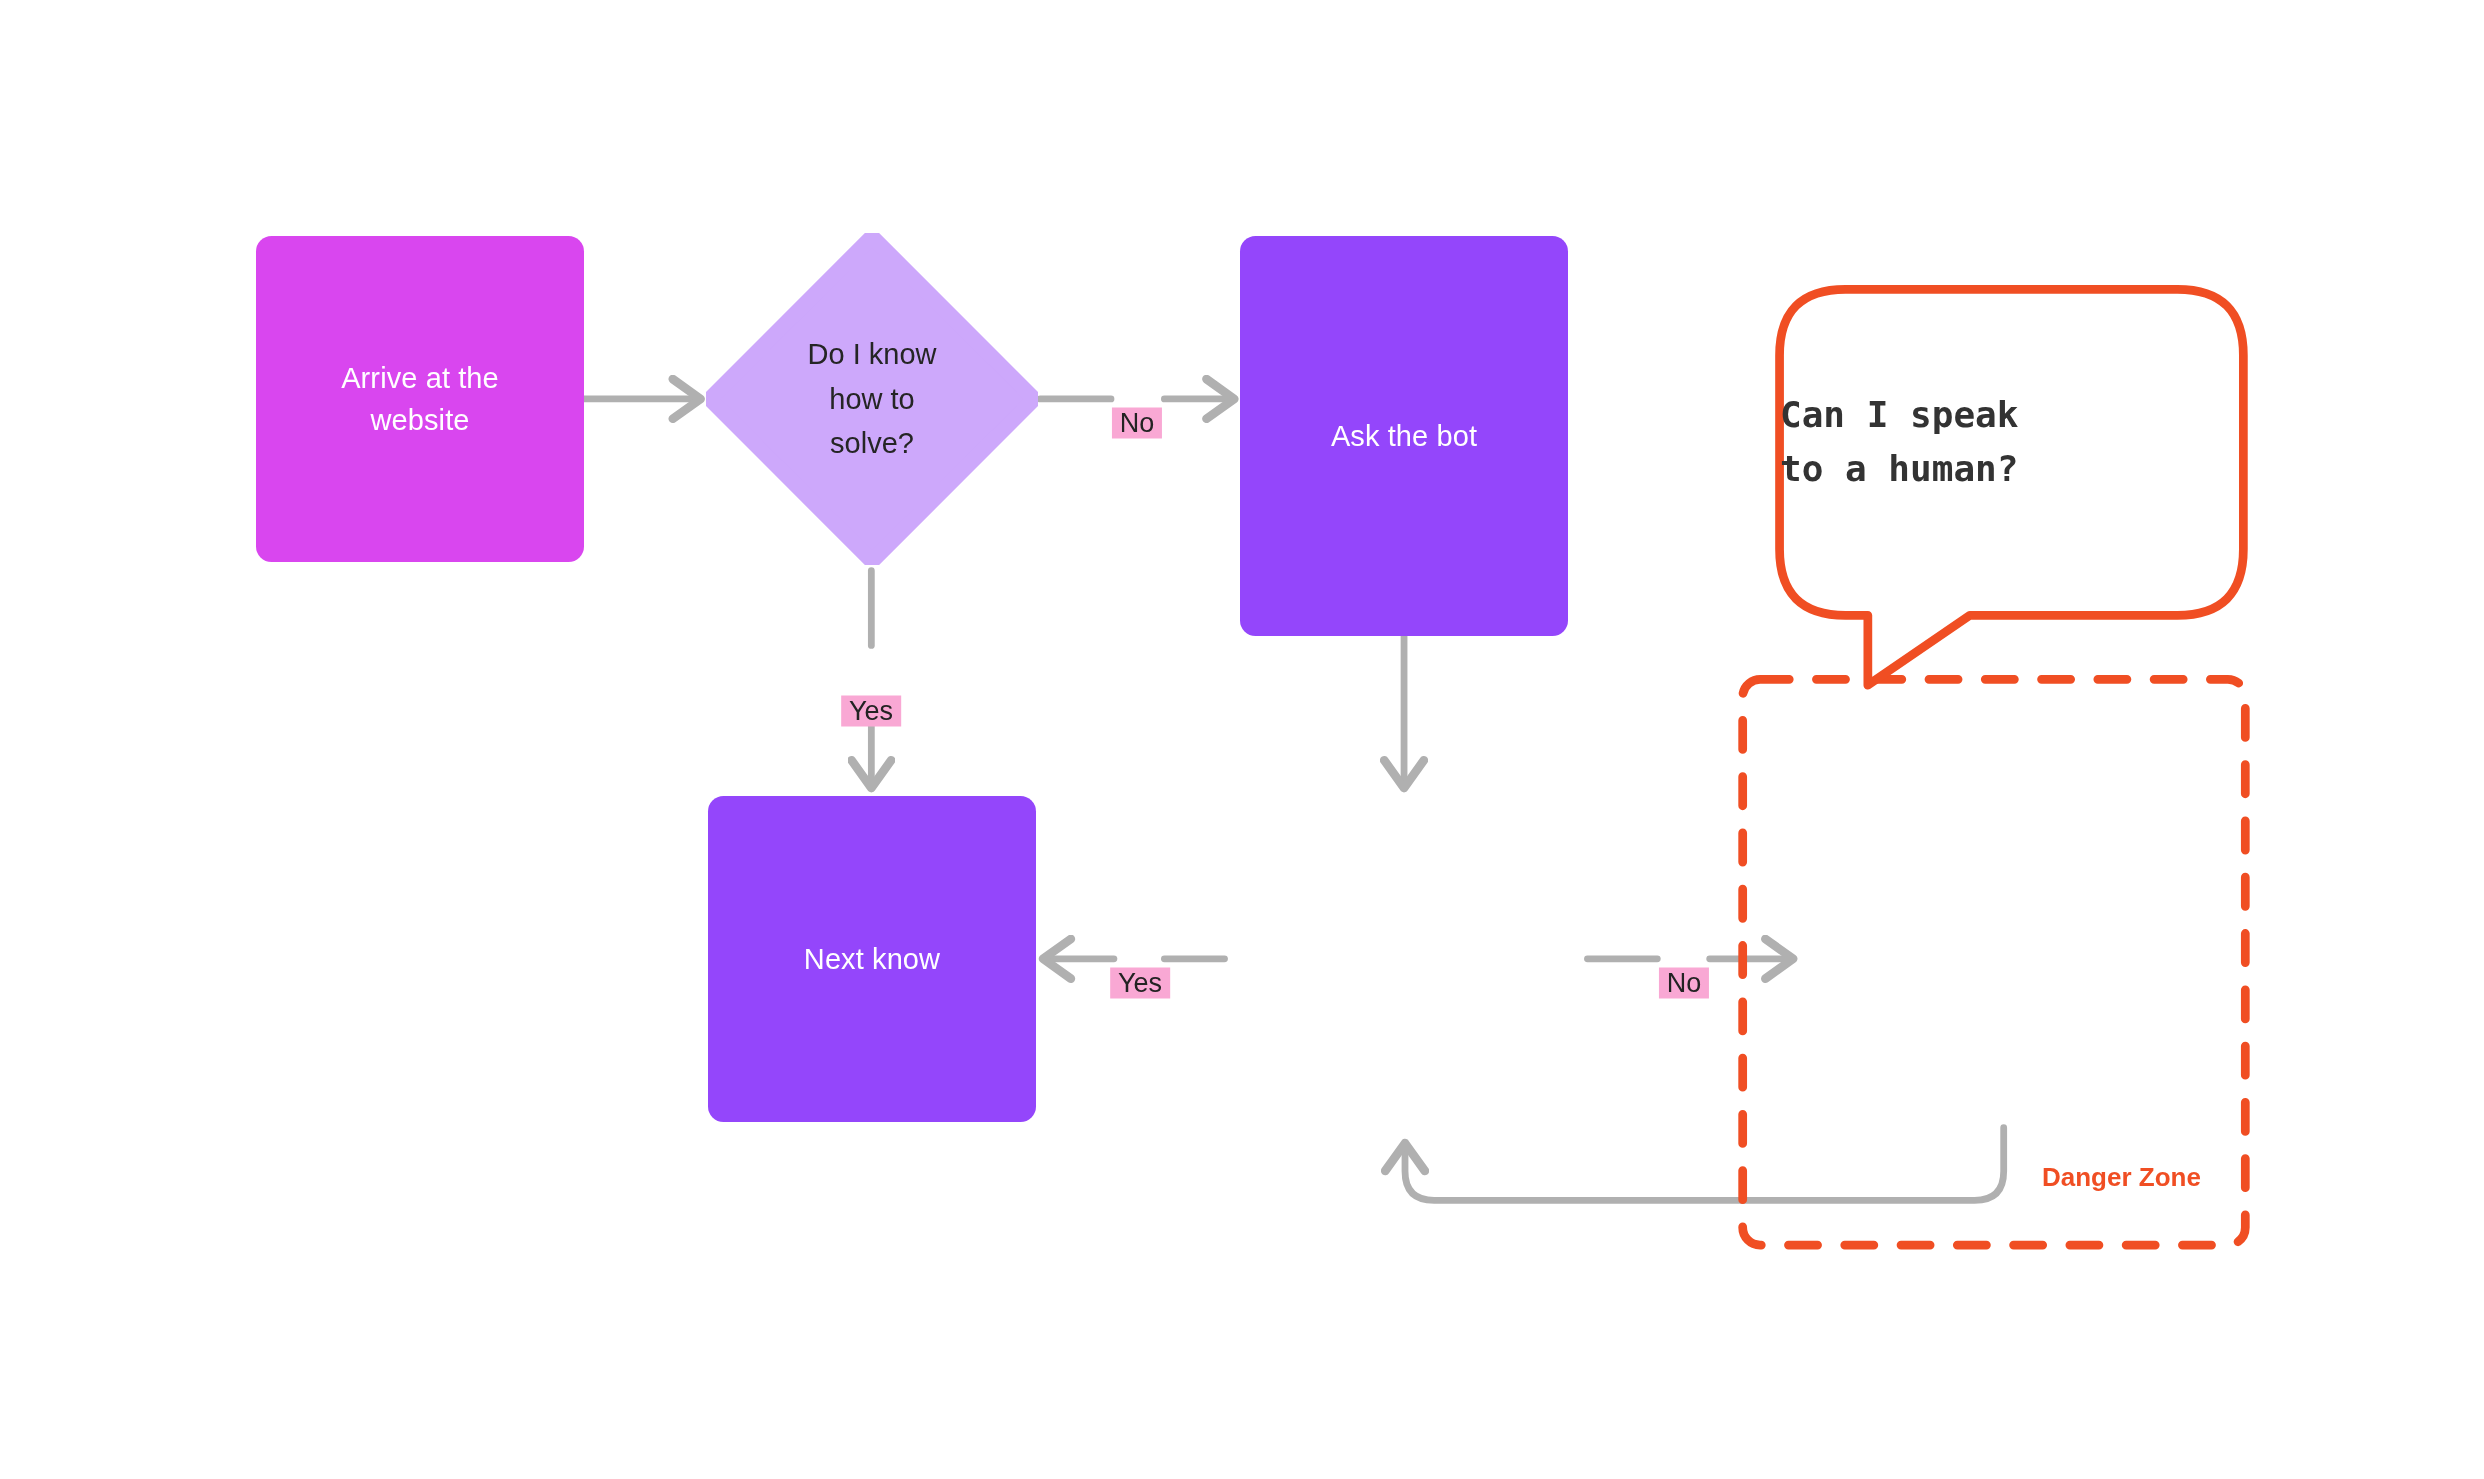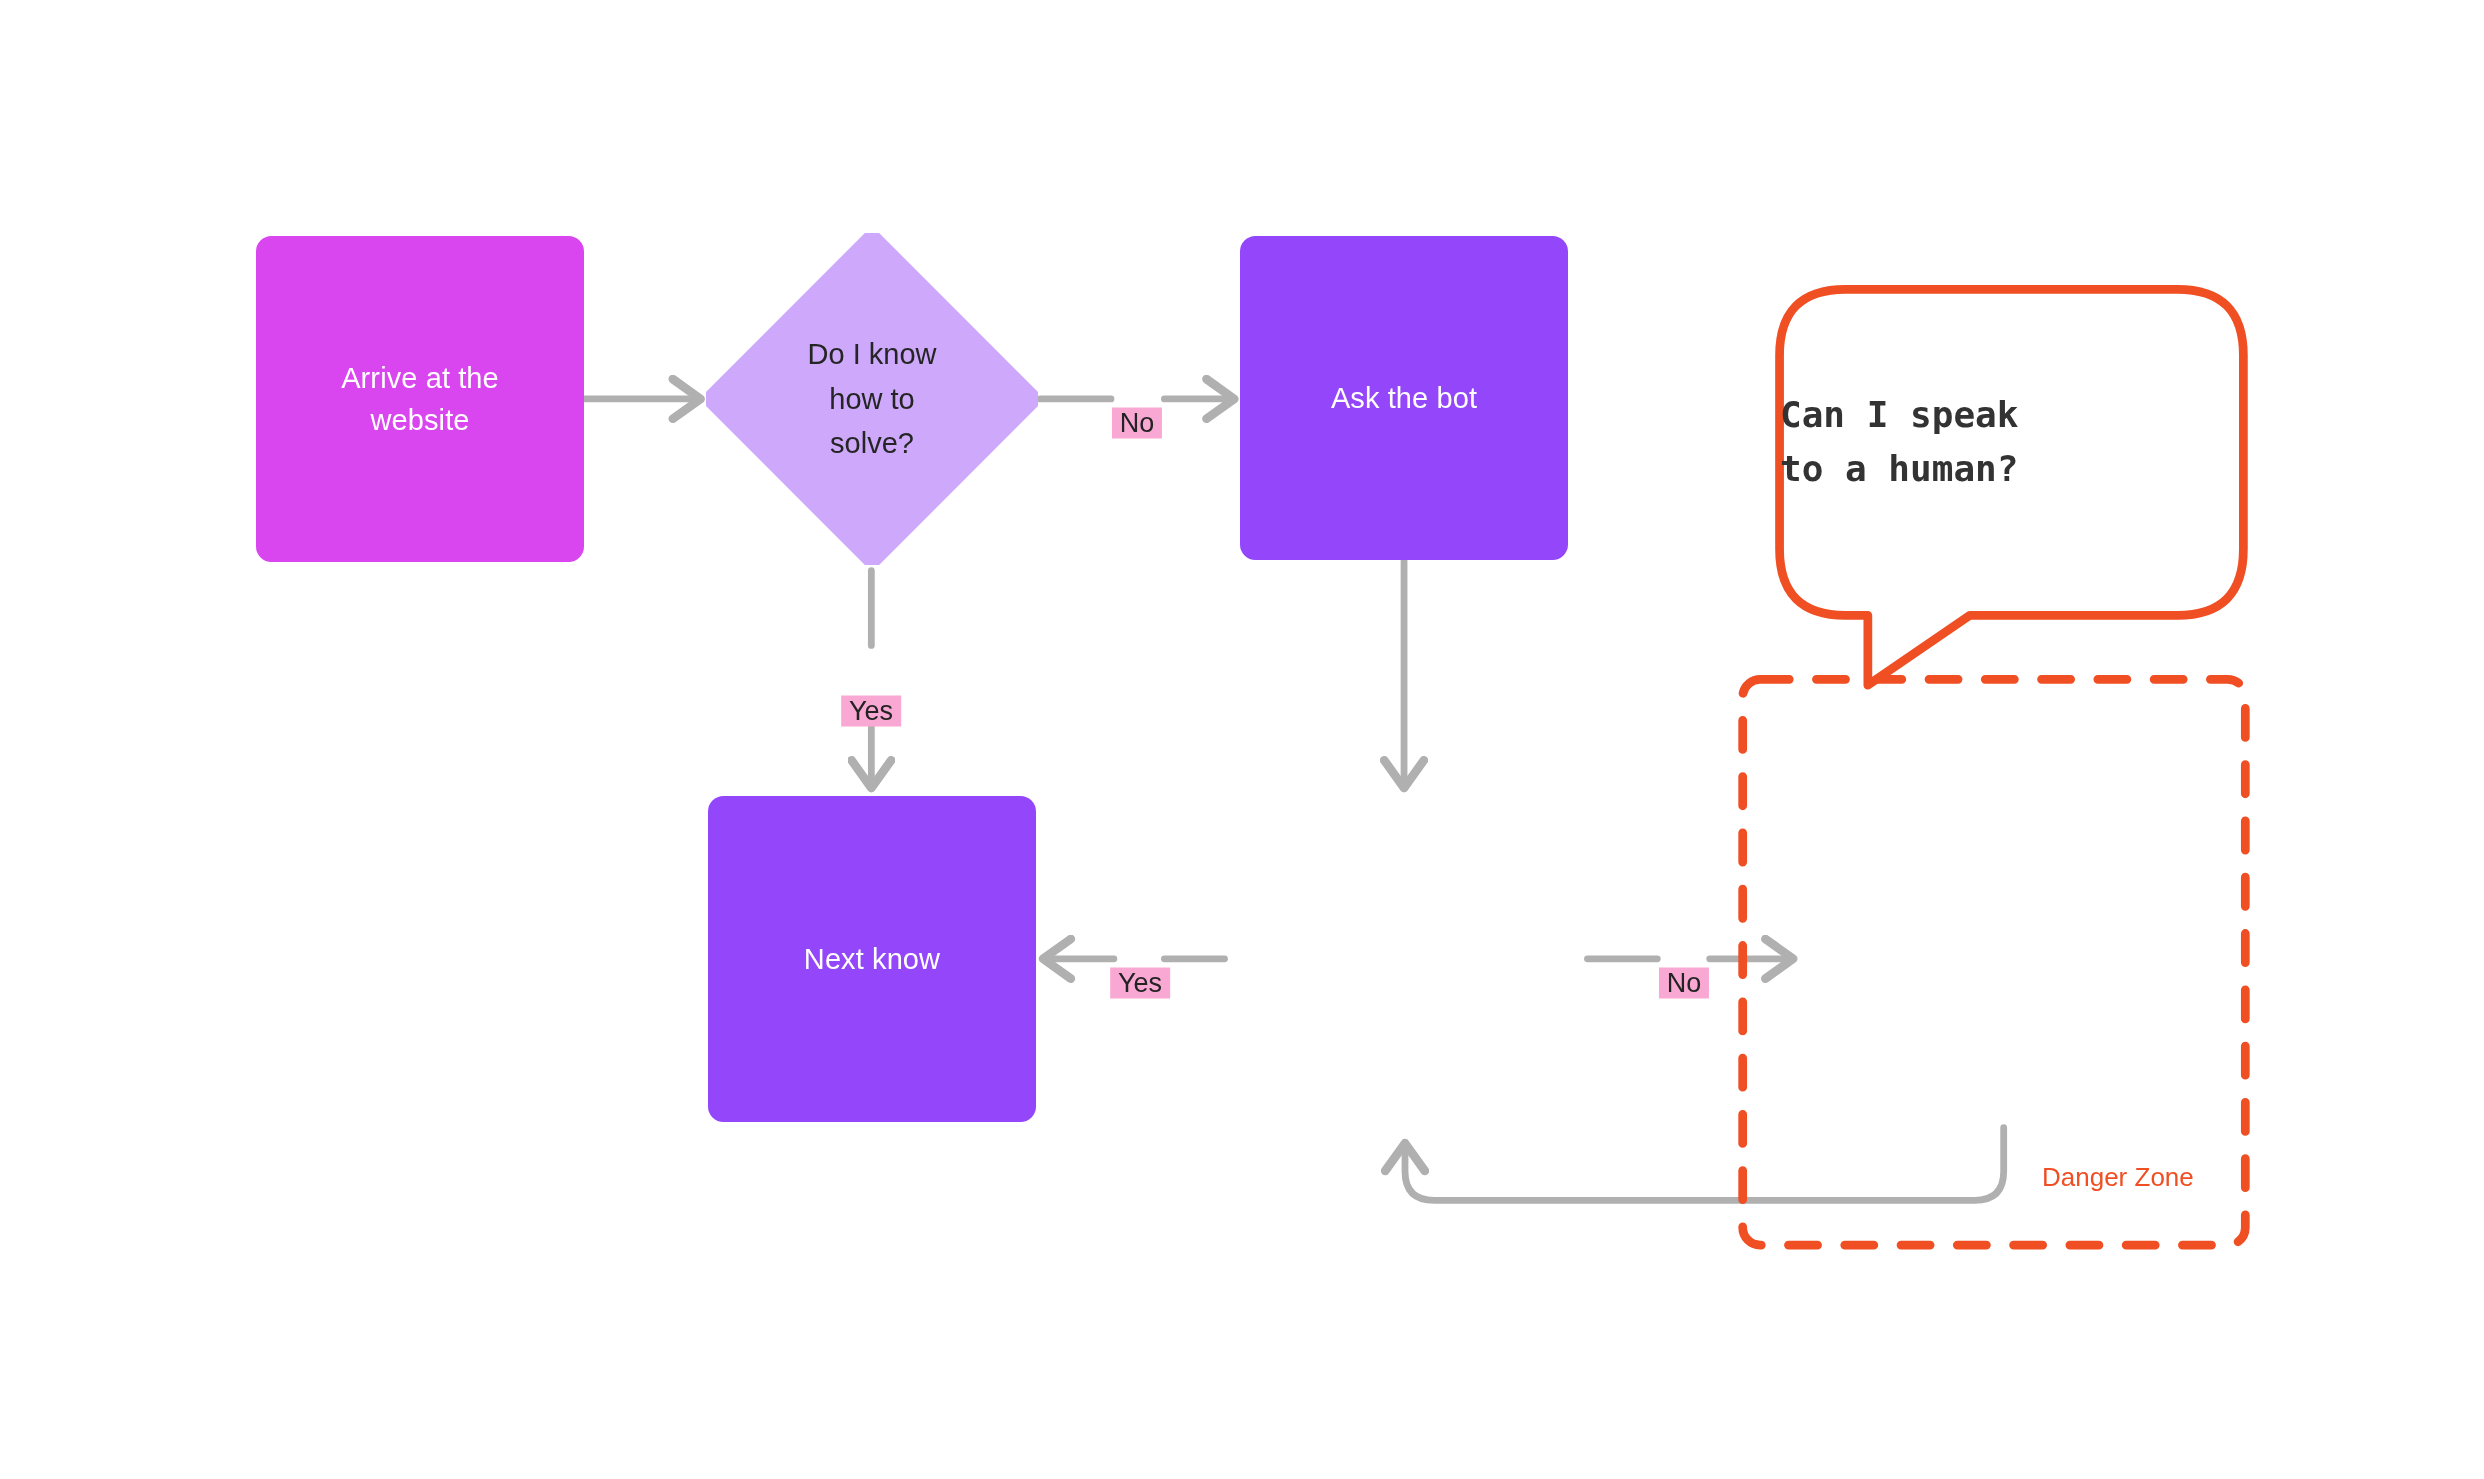--- a/index.html
+++ b/index.html
@@ -80,21 +80,21 @@
     font-size: 36px;
     line-height: 1.5;
     color: #333333;
     white-space: pre-line;
     letter-spacing: 0px;
   }
 
   .zone-label {
     position: absolute;
     font-size: 26px;
-    font-weight: normal;
+    font-weight: bold;
     color: #f04e23;
     white-space: nowrap;
   }
 </style>
 </head>
 <body>
 
 <div id="canvas">
 
   <svg class="svg-layer" viewBox="0 0 2560 1525" xmlns="http://www.w3.org/2000/svg">
@@ -144,21 +144,21 @@
 
   <div style="position:absolute; left:706px; top:233px; width:332px; height:332px;">
     <svg class="diamond-shape" width="332" height="332" viewBox="0 0 342 342" xmlns="http://www.w3.org/2000/svg">
       <path d="M 171 4 L 338 171 L 171 338 L 4 171 Z" fill="#cda8fb" stroke="#cda8fb" stroke-width="16" stroke-linejoin="round"></path>
     </svg>
     <div class="diamond-label" style="left:0; top:0; width:332px; height:332px;">Do I know
 how to
 solve?</div>
   </div>
 
-  <div class="node node-box" style="left:1240px; top:236px; width:328px; height:324px; background:#9446fb;">
+  <div class="node node-box" style="left:1240px; top:236px; width:328px; height:400px; background:#9446fb;">
     <span class="node-label label-light">Ask the bot</span>
   </div>
 
   <div class="node node-box" style="left:708px; top:796px; width:328px; height:326px; background:#9446fb;">
     <span class="node-label label-light">Next know</span>
   </div>
 
 
   <svg class="svg-layer" viewBox="0 0 2560 1525" xmlns="http://www.w3.org/2000/svg">
     <rect x="1796" y="700" width="518" height="583" rx="18" ry="18" fill="none" stroke="#f04e23" stroke-width="9" stroke-dasharray="30 28" stroke-linecap="round"></rect>

